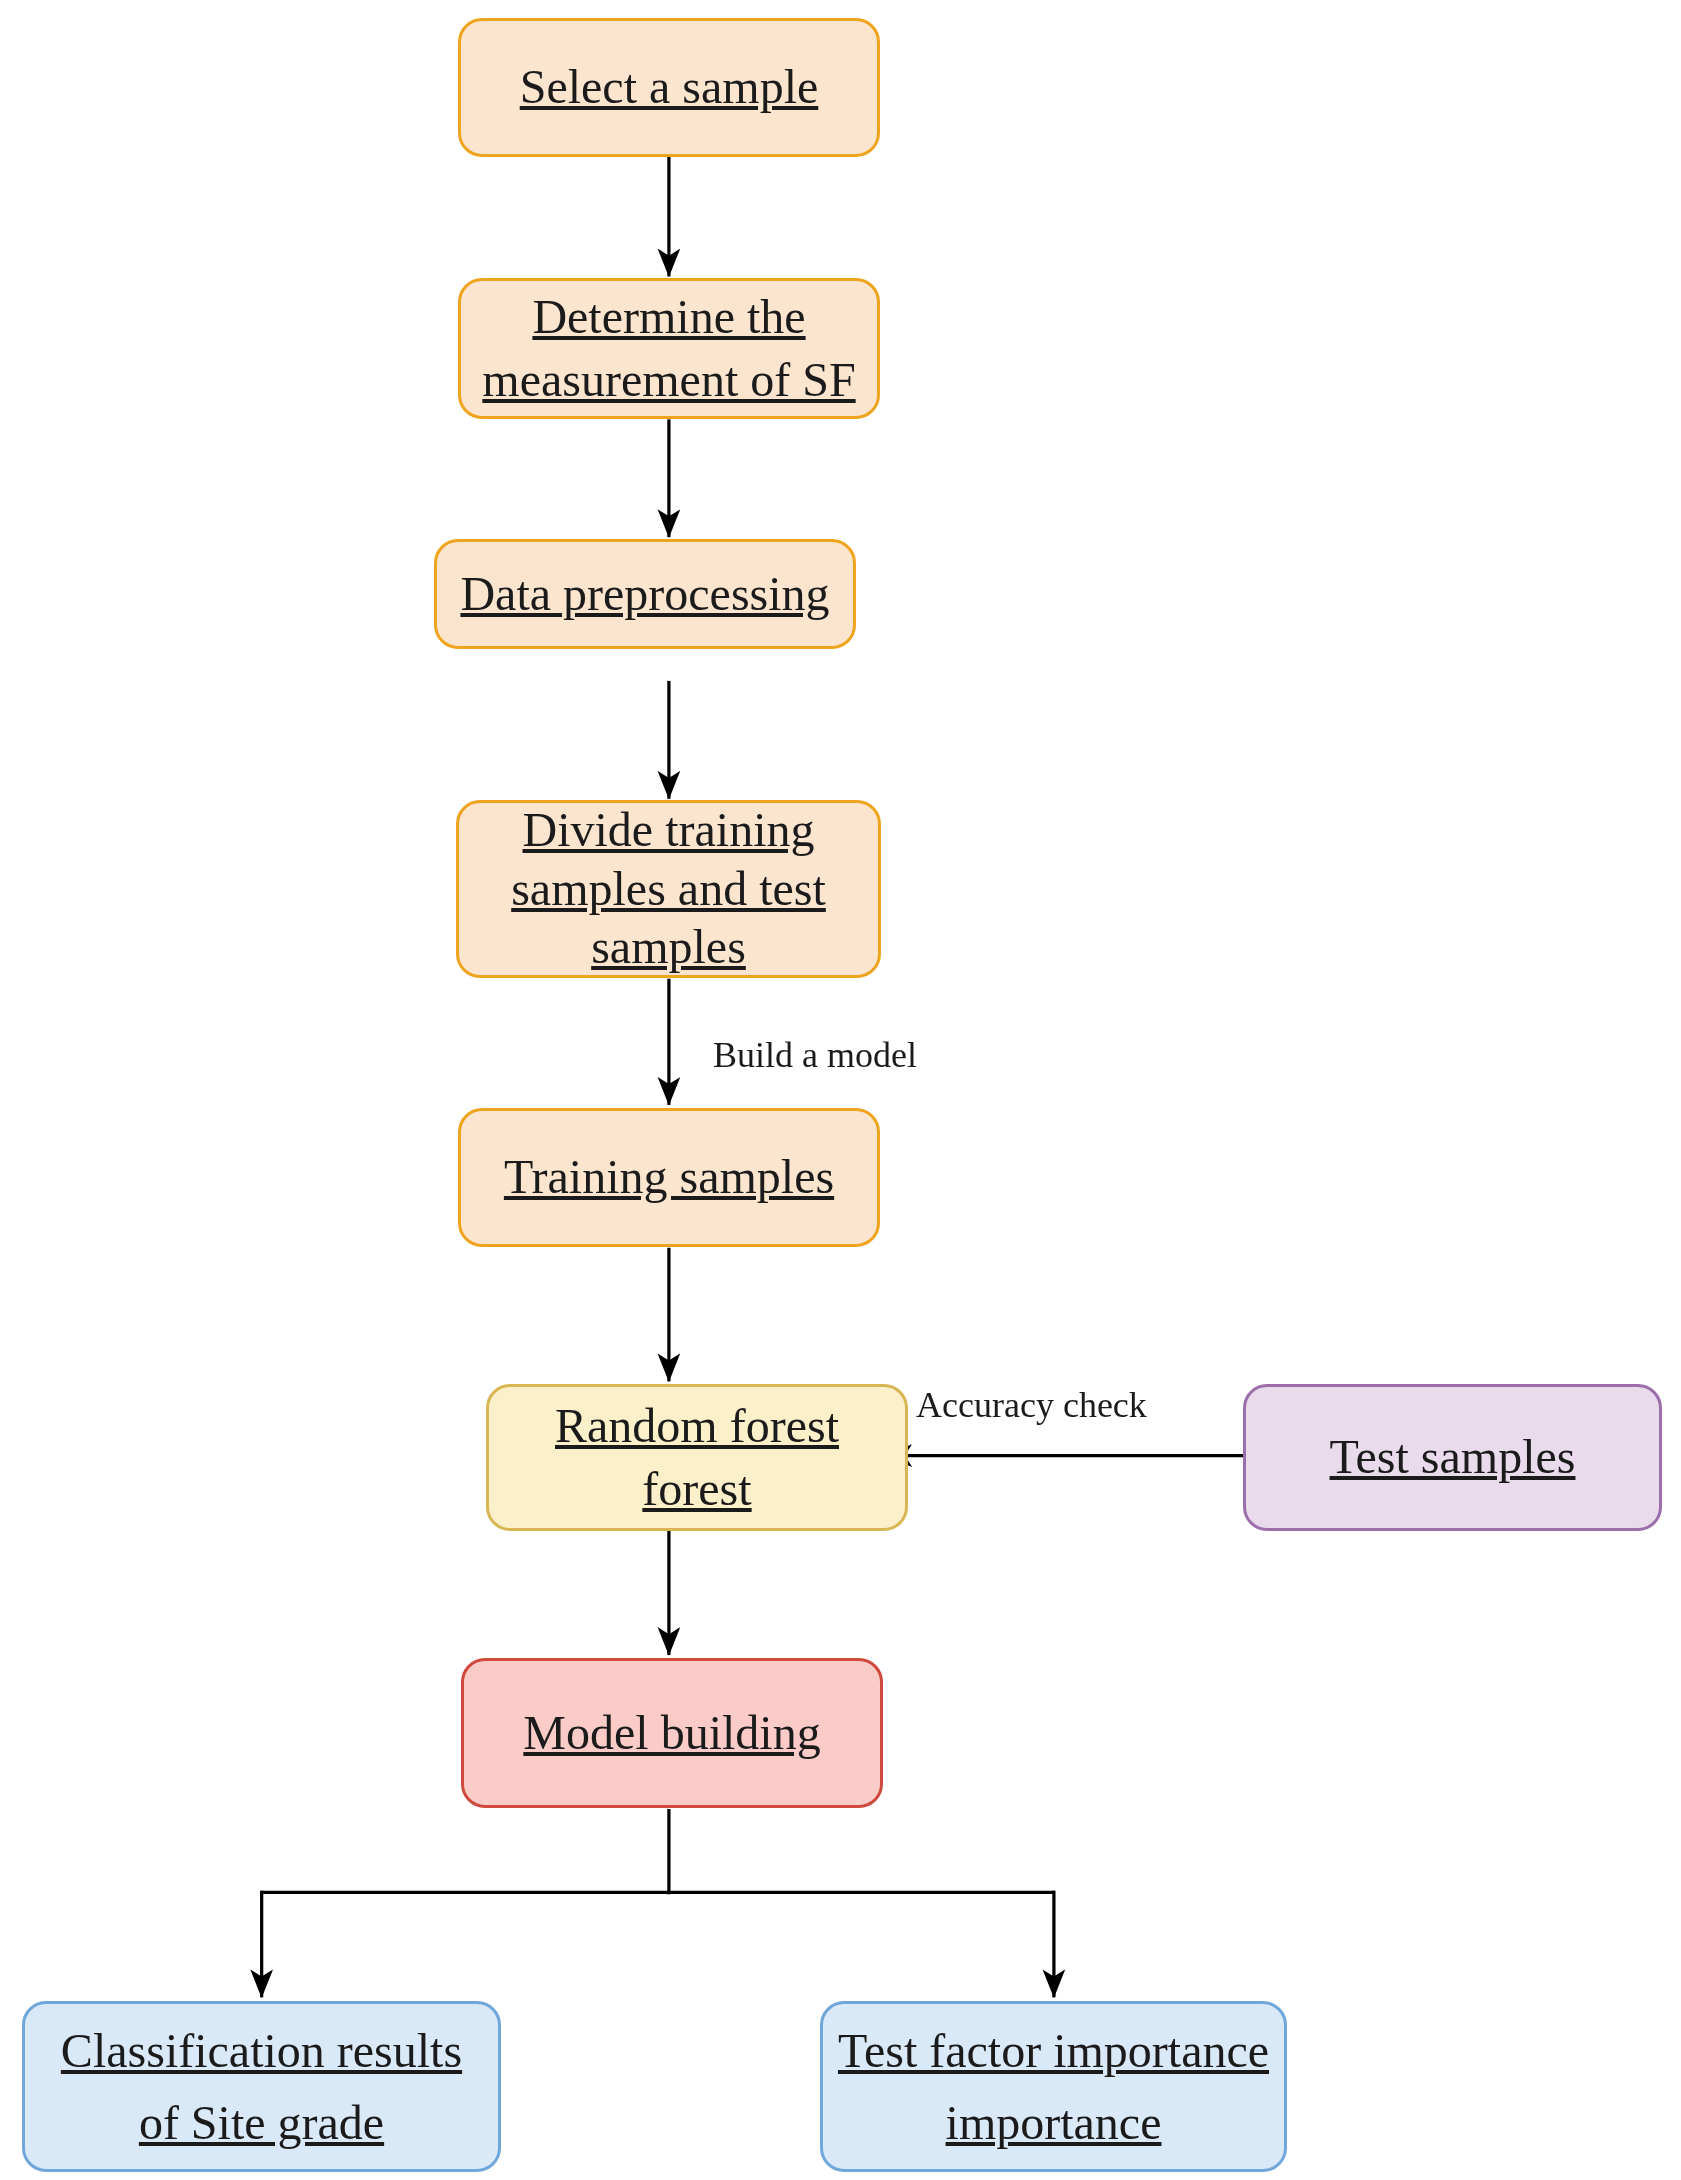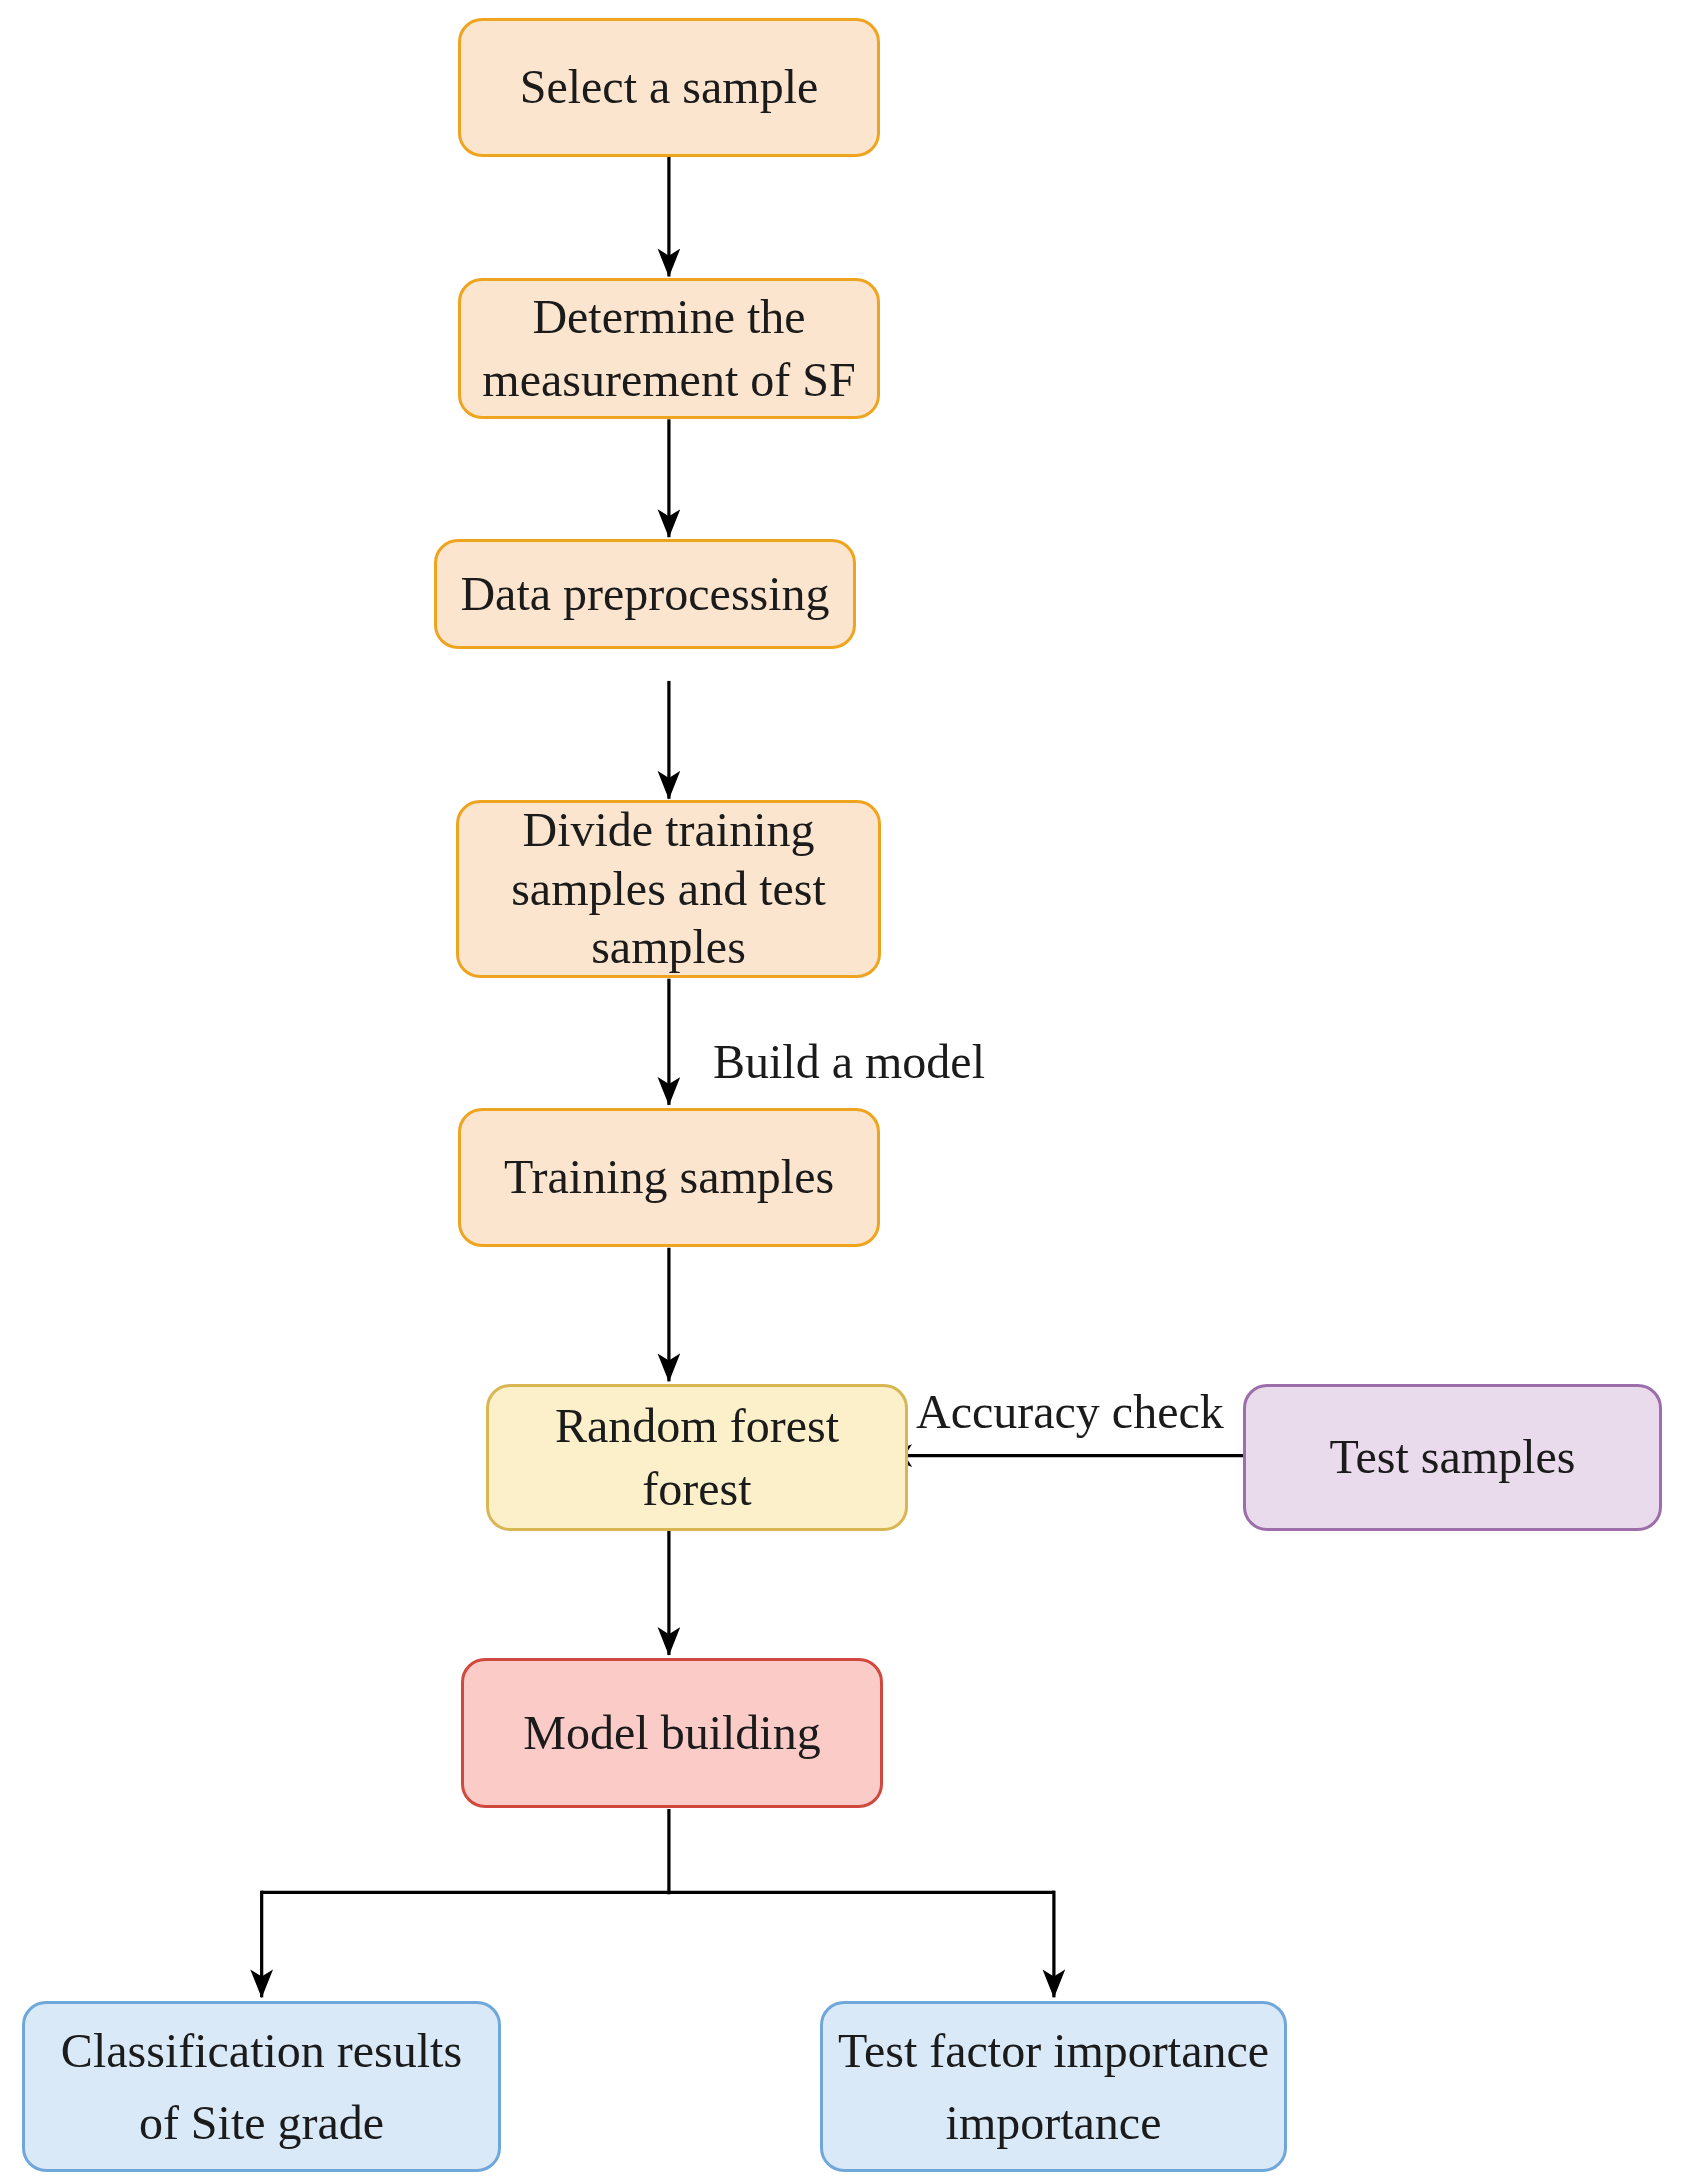--- a/index.html
+++ b/index.html
@@ -14,31 +14,31 @@
     position:absolute;left:0;top:0;width:1682px;height:2181px;
     pointer-events:none;
   }
   .connectors line{stroke:var(--arrow,#000);stroke-width:3.5;}
   .connectors .head{fill:var(--arrow,#000);}
   .node{
     position:absolute;box-sizing:border-box;
     border:3.7px solid #000;border-radius:24px;
     display:flex;flex-direction:column;align-items:center;justify-content:center;
     text-align:center;
-    font-size:48px;line-height:1.3;color:var(--text,#1b1b1b);
+    font-size:48px;line-height:1.3;color:var(--text,#1b1b1b);text-decoration:underline;
   }
   .node span{display:block;white-space:nowrap;}
   .peach{background:var(--peach-fill,#fce5ce);border-color:var(--peach-border,#efa41f);}
   .yellow{background:var(--yellow-fill,#fbf0ca);border-color:var(--yellow-border,#d9b654);margin-left:28px;}
   .purple{background:var(--purple-fill,#e9daec);border-color:var(--purple-border,#9c6faa);}
   .red{background:var(--red-fill,#facbc7);border-color:var(--red-border,#d0493f);}
   .blue{background:var(--blue-fill,#d9e9f8);border-color:var(--blue-border,#70a7db);line-height:1.5;}
   .tight{line-height:1.22;}
   .edge-label{
-    position:absolute;font-size:48px;color:var(--text,#1b1b1b);
+    position:absolute;font-size:36px;color:var(--text,#1b1b1b);
     white-space:nowrap;
   }
 </style>
 </head>
 <body>
 
 <div class="canvas">
 
   <svg class="connectors" viewBox="0 0 1813 2351" xmlns="http://www.w3.org/2000/svg">
     <defs>

